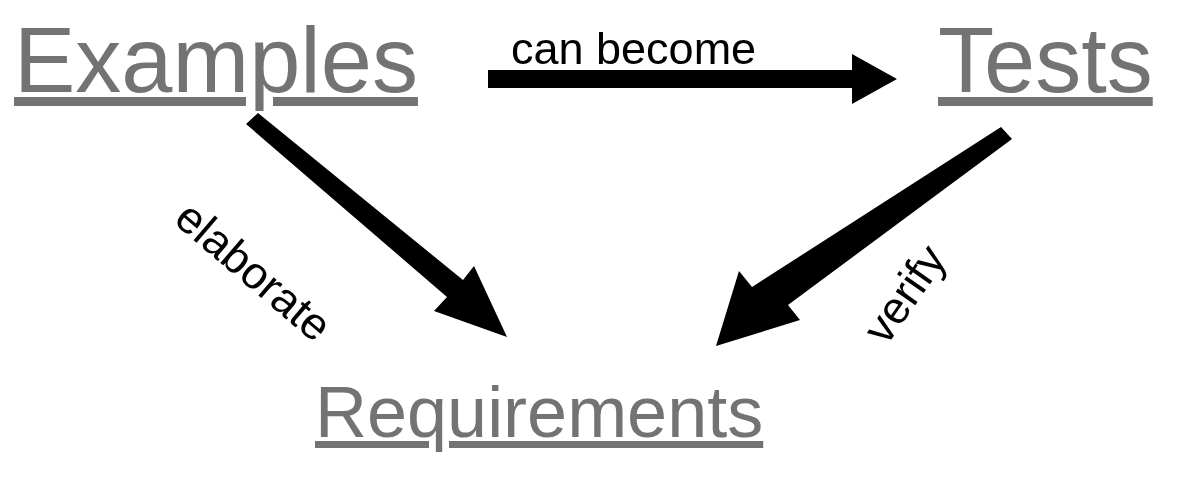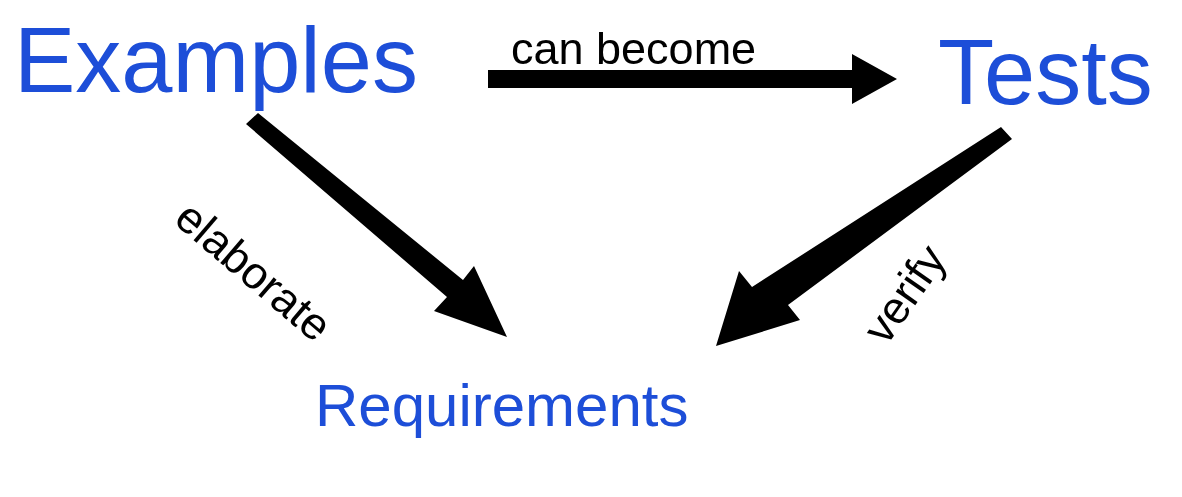--- a/index.html
+++ b/index.html
@@ -10,41 +10,41 @@
   #diagram-root {
     position: relative;
     width: 1182px;
     height: 497px;
     background: #ffffff;
     overflow: hidden;
     font-family: "Liberation Sans", sans-serif;
   }
   .node-label {
     position: absolute;
-    color: #1d4ed8;
+    color: #737373;
     font-family: "Liberation Sans", sans-serif;
     font-weight: 400;
     white-space: nowrap;
     line-height: 1;
+    text-decoration: underline;
   }
   #node-examples {
     left: 14px;
     top: 14px;
     font-size: 92px;
   }
   #node-tests {
     left: 938px;
     top: 14px;
     font-size: 92px;
-    margin-top: 12px;
   }
   #node-requirements {
     left: 315px;
     top: 376px;
-    font-size: 60px;
+    font-size: 72px;
   }
   .edge-label {
     position: absolute;
     color: #000000;
     font-family: "Liberation Sans", sans-serif;
     font-weight: 400;
     white-space: nowrap;
     line-height: 1;
   }
   #edge-label-can-become {

